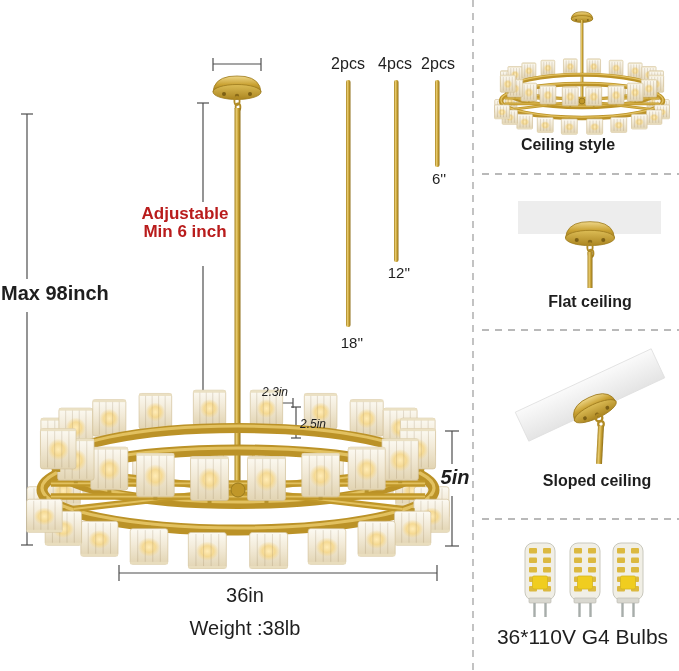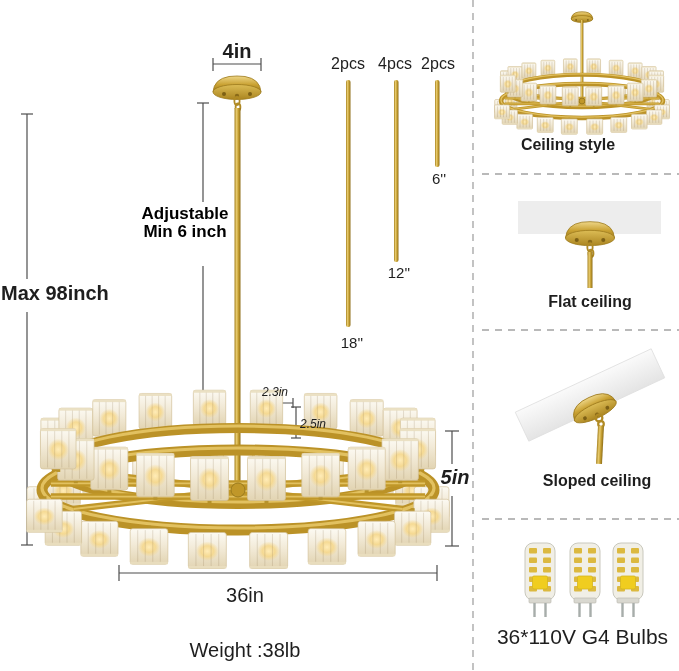--- a/index.html
+++ b/index.html
@@ -2,21 +2,21 @@
 <html><head>
 <meta charset="utf-8">
 <style>
   html,body{margin:0;padding:0;background:#fff;}
   #stage{position:relative;width:679px;height:671px;background:#fff;overflow:hidden;
          font-family:"Liberation Sans",sans-serif;color:#1e1e1e;}
   #scene{position:absolute;left:0;top:0;z-index:1;}
   .lbl{position:absolute;z-index:2;white-space:nowrap;line-height:1.1;}
   .ctr{text-align:center;}
   .w600{font-weight:600;}
-  .red{color:#000000;}
+  .red{color:#b91c1c;}
   .adj{font-size:17px;font-weight:600;line-height:18px;}
   .f20{font-size:20px;}
   .f16{font-size:16px;font-weight:400;}
   .f15{font-size:15px;}
   .f12{font-size:12px;font-style:italic;}
   .panel{font-size:16px;font-weight:700;}
   .bulbs{font-size:21px;font-weight:400;}
 </style>
 </head>
 <body>
@@ -870,21 +870,20 @@
         <rect x="631" y="576.5" width="8" height="5.5" rx="1" fill="#dcb93f"></rect>
         <rect x="617" y="586" width="8" height="5.5" rx="1" fill="#dcb93f"></rect>
         <rect x="631" y="586" width="8" height="5.5" rx="1" fill="#dcb93f"></rect>
         <rect x="620.5" y="576" width="15" height="13" rx="1.5" fill="#f0cd1f" stroke="#d4b520" stroke-width="0.8"></rect>
         <rect x="617" y="598" width="22" height="5" rx="1" fill="#d9d8d0" stroke="#bdbcb2" stroke-width="0.7"></rect>
         <line x1="622.5" y1="603" x2="622.5" y2="617" stroke="#a7adaa" stroke-width="2.4"></line>
         <line x1="633.5" y1="603" x2="633.5" y2="617" stroke="#a7adaa" stroke-width="2.4"></line>
       </g>
   </svg>
 
-  <div class="lbl ctr f20 w600" style="left:187px;top:40px;width:100px;">4in</div>
 
   <div class="lbl ctr adj" style="left:104px;top:205px;width:162px;">
     <div class="red">Adjustable</div>
     <div class="red">Min 6 inch</div>
   </div>
 
   <div class="lbl f20 w600" style="left:1px;top:282px;">Max 98inch</div>
 
   <div class="lbl ctr f16" style="left:318px;top:55px;width:60px;">2pcs</div>
   <div class="lbl ctr f16" style="left:365px;top:55px;width:60px;">4pcs</div>
@@ -892,19 +891,19 @@
 
   <div class="lbl ctr f15" style="left:322px;top:335px;width:60px;">18''</div>
   <div class="lbl ctr f15" style="left:369px;top:265px;width:60px;">12''</div>
   <div class="lbl ctr f15" style="left:409px;top:171px;width:60px;">6''</div>
 
   <div class="lbl ctr f12" style="left:245px;top:386px;width:60px;">2.3in</div>
   <div class="lbl f12" style="left:300px;top:418px;">2.5in</div>
   <div class="lbl ctr f20 w600" style="left:425px;top:466px;width:60px;font-style:italic;">5in</div>
 
   <div class="lbl ctr f20" style="left:195px;top:584px;width:100px;">36in</div>
-  <div class="lbl ctr f20" style="left:145px;top:639px;width:200px;">Weight :38lb</div>
+  <div class="lbl ctr f20" style="left:145px;top:617px;width:200px;">Weight :38lb</div>
 
   <div class="lbl ctr panel" style="left:488px;top:136px;width:160px;">Ceiling style</div>
   <div class="lbl ctr panel" style="left:517px;top:472px;width:160px;">Sloped ceiling</div>
   <div class="lbl ctr panel" style="left:510px;top:293px;width:160px;">Flat ceiling</div>
   <div class="lbl ctr bulbs" style="left:486px;top:625px;width:193px;">36*110V G4 Bulbs</div>
 </div>
 
 </body></html>

